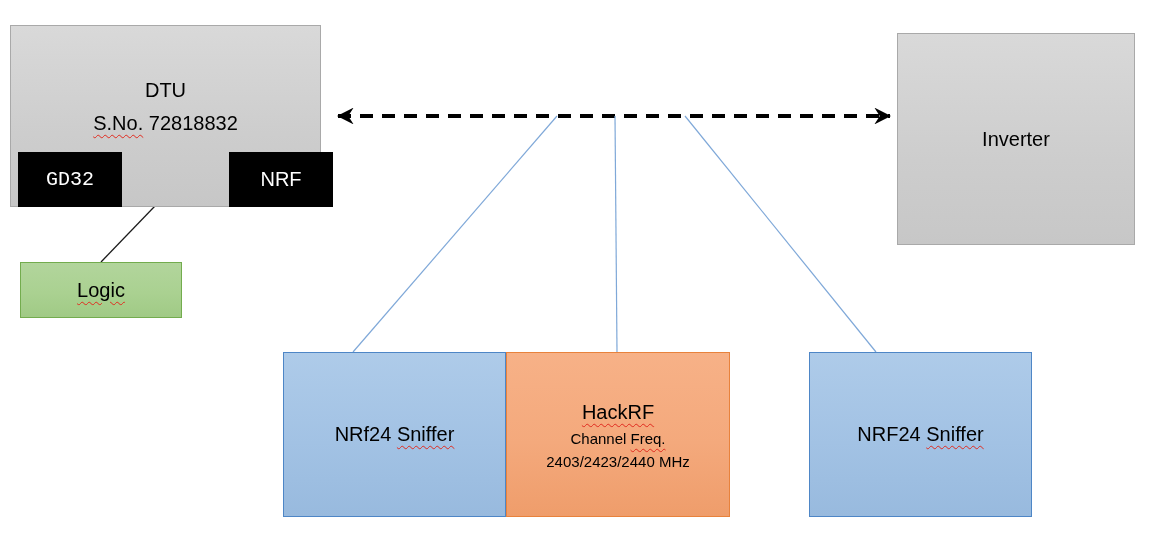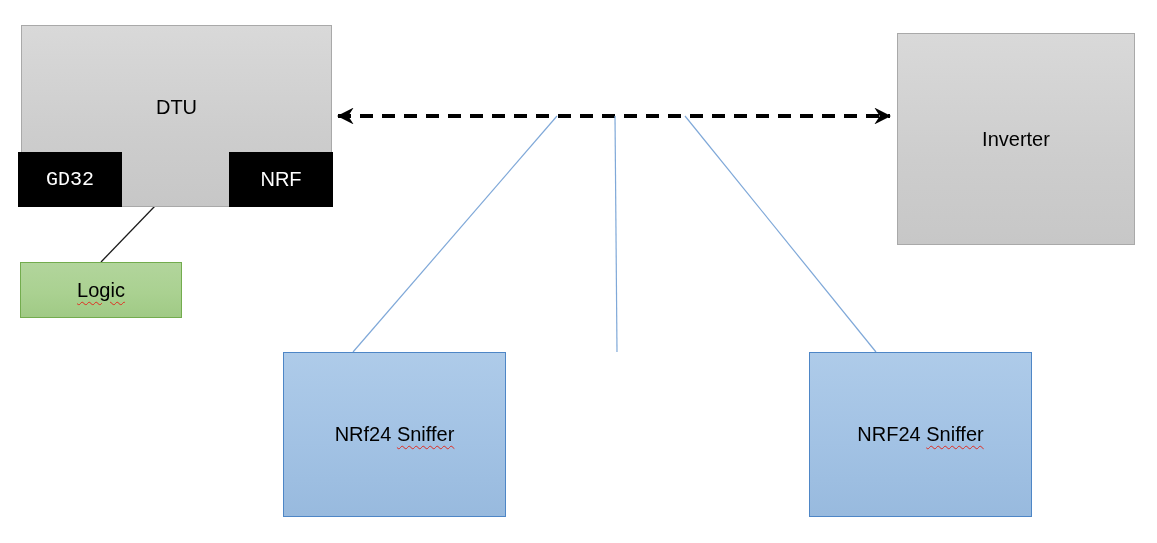--- a/index.html
+++ b/index.html
@@ -86,22 +86,26 @@
 
     <line x1="181" y1="179" x2="101" y2="262" stroke="#1a1a1a" stroke-width="1.3"></line>
 
     <line x1="557" y1="116" x2="353" y2="352" stroke="#7fa8d8" stroke-width="1.2"></line>
 
     <line x1="615" y1="116" x2="617" y2="352" stroke="#7fa8d8" stroke-width="1.2"></line>
 
     <line x1="685" y1="116" x2="876" y2="352" stroke="#7fa8d8" stroke-width="1.2"></line>
   </svg>
 
-  <div class="box box-gray txt-main" style="left:21px; top:25px; width:311px; height:182px; padding-bottom:18px;">
+  <div class="box box-gray txt-main" style="left:10px; top:25px; width:311px; height:182px; padding-bottom:18px;">
     <div>DTU</div>
+    <div>
+      <span class="sq">S.No.</span>
+      <span>72818832</span>
+    </div>
   </div>
 
   <div class="chip" style="left:18px; top:152px; width:104px; height:55px;font-family:Liberation Mono, monospace;">
     <span>GD32</span>
   </div>
 
   <div class="chip" style="left:229px; top:152px; width:104px; height:55px;">
     <span>NRF</span>
   </div>
 
@@ -113,20 +117,30 @@
     <div>Inverter</div>
   </div>
 
   <div class="box box-blue txt-main" style="left:241px; top:352px; width:223px; height:165px;">
     <div>
       <span>NRf24</span>
       <span class="sq">Sniffer</span>
     </div>
   </div>
 
+  <div class="box box-orange" style="left:506px; top:352px; width:224px; height:165px;">
+    <div class="hack-title">
+      <span class="sq">HackRF</span>
+    </div>
+    <div class="txt-sub">
+      <span>Channel</span>
+      <span class="sq">Freq.</span>
+    </div>
+    <div class="txt-sub">2403/2423/2440 MHz</div>
+  </div>
 
   <div class="box box-blue txt-main" style="left:767px; top:352px; width:223px; height:165px;">
     <div>
       <span>NRF24</span>
       <span class="sq">Sniffer</span>
     </div>
   </div>
 
 </div>
 

